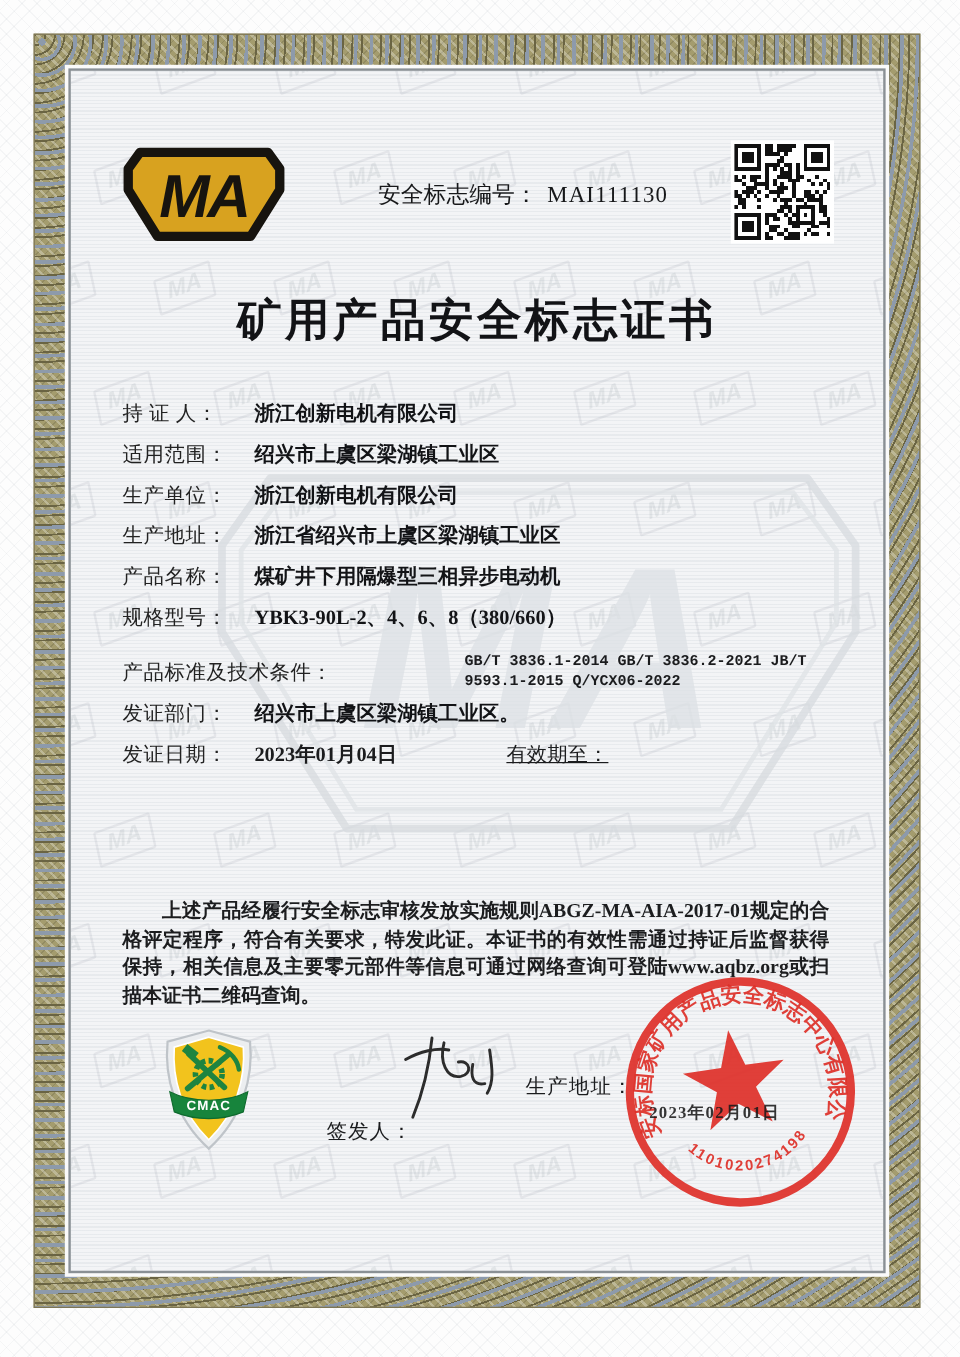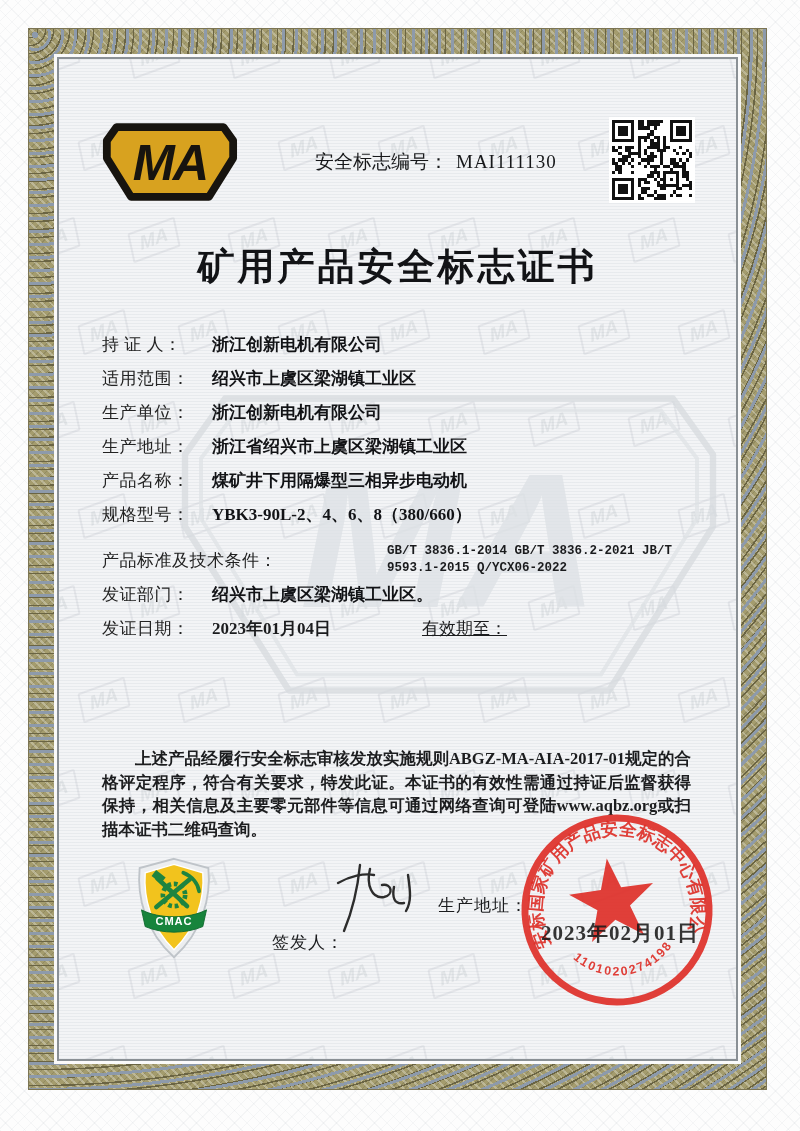--- a/index.html
+++ b/index.html
@@ -50,21 +50,21 @@
     font-size:16.5px;line-height:23.5px;font-weight:700;color:#1c1d1f;
     text-indent:2em;text-align:justify;}
 
   .cmac{position:absolute;left:68px;top:797px;width:94px;height:104px;}
   .signer-label,.dept-label{position:absolute;font-size:17px;color:#1b1c1e;letter-spacing:1px;}
   .signer-label{left:213px;top:872px;}
   .dept-label{left:379px;top:835px;}
   .signature{position:absolute;left:271px;top:800px;width:100px;height:80px;}
 
   .seal{position:absolute;left:459px;top:752px;width:198px;height:198px;transform:rotate(-8deg);}
-  .seal-date{position:absolute;left:482px;top:860px;width:200px;font-size:21px;font-weight:700;
+  .seal-date{position:absolute;left:482px;top:860px;width:200px;font-size:14px;font-weight:700;
     color:rgba(25,25,25,.88);letter-spacing:1px;white-space:nowrap;}
 </style>
 </head>
 <body>
 
 <div class="page">
   <div class="band"></div>
 
   <div class="inner">
     <div class="wm" id="wm">

